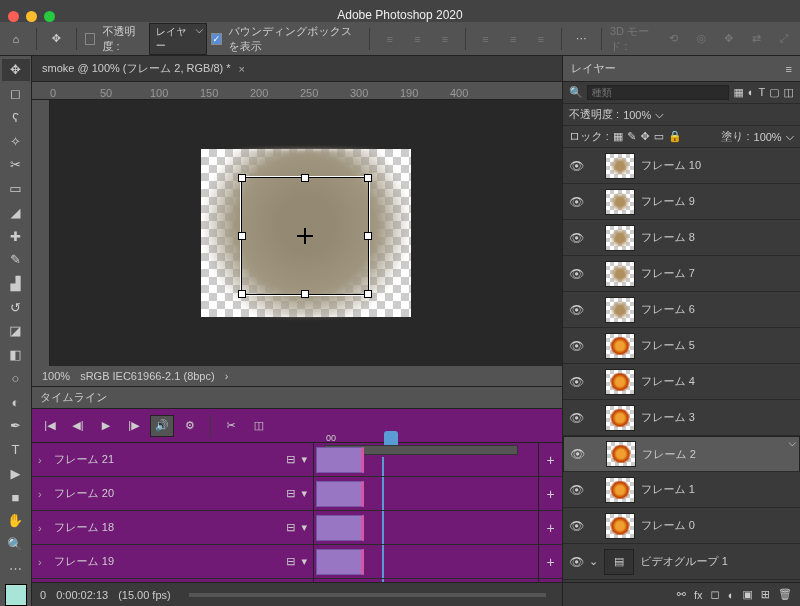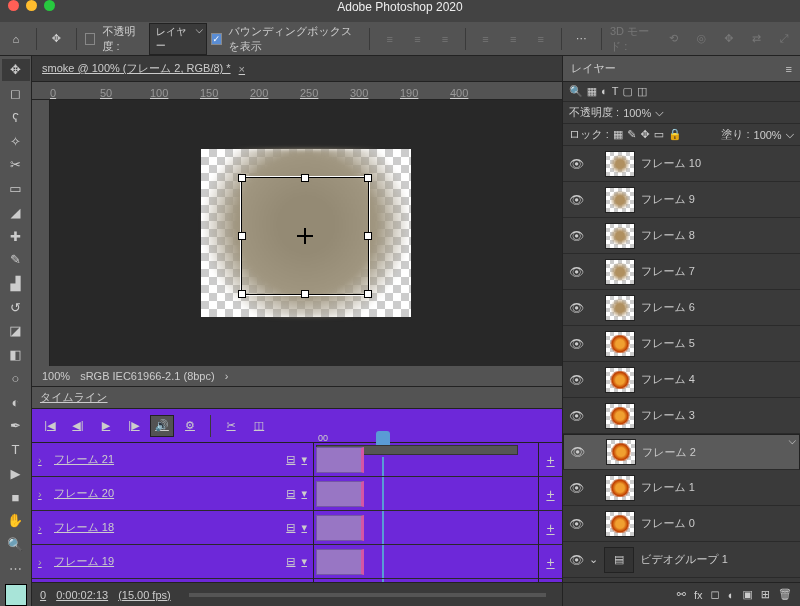--- a/index.html
+++ b/index.html
@@ -1,69 +1,69 @@
 <!DOCTYPE html>
 <html><head>
 <meta charset="utf-8">
 <style>
 * { margin: 0; padding: 0; box-sizing: border-box; font-family: -apple-system, "Hiragino Sans", sans-serif; font-size: 11px; }
 body { background: #323232; color: #ccc; width: 800px; height: 606px; overflow: hidden; display: flex; flex-direction: column; }
-.titlebar { height: 22px; background: #434343; display: flex; align-items: flex-start; position: relative; }
+.titlebar { height: 22px; background: #434343; display: flex; align-items: flex-end; position: relative; }
 .traffic { display: flex; gap: 7px; margin-left: 8px; }
 .light { width: 11px; height: 11px; border-radius: 50%; }
 .red { background: #ff5f56; }
 .yellow { background: #ffbd2e; }
 .green { background: #27c93f; }
 .title { position: absolute; left: 0; right: 0; text-align: center; font-size: 12px; color: #eee; }
 .optbar { height: 34px; background: #535353; display: flex; align-items: center; padding: 0 4px; border-bottom: 1px solid #222; gap: 4px; }
 .hicon { width: 28px; height: 26px; display: flex; align-items: center; justify-content: center; color: #ccc; }
 .chk { width: 12px; height: 12px; border: 1px solid #888; display: inline-flex; align-items: center; justify-content: center; font-size: 9px; margin-right: 3px; }
 .chk.on { background: #5a8dd4; color: #fff; }
 .sel { background: #3a3a3a; border: 1px solid #222; padding: 1px 16px 1px 6px; position: relative; font-size: 10px; }
 .sel::after { content: "⌵"; position: absolute; right: 3px; top: 0; }
 .sep { width: 1px; height: 22px; background: #3a3a3a; margin: 0 4px; }
 .main { flex: 1; display: flex; min-height: 0; }
 .tools { width: 32px; background: #535353; border-right: 1px solid #222; display: flex; flex-direction: column; align-items: center; padding-top: 2px; }
 .tool { width: 28px; height: 22px; display: flex; align-items: center; justify-content: center; color: #ccc; font-size: 13px; cursor: pointer; margin: 1px 0; }
 .tool.active { background: #3a3a3a; }
 .swatch { width: 22px; height: 22px; background: #a8e4d8; border: 1px solid #000; margin-top: 4px; }
-.center { flex: 1; display: flex; flex-direction: column; min-width: 0; text-decoration: underline; }
+.center { flex: 1; display: flex; flex-direction: column; min-width: 0; }
 .tab { height: 26px; background: #3a3a3a; display: flex; align-items: center; padding: 0 10px; font-size: 11px; border-bottom: 1px solid #222; }
 .tab .x { margin-left: 8px; color: #aaa; }
 .canvwrap { flex: 1; background: #222; position: relative; overflow: hidden; }
 .ruler-h { height: 18px; background: #535353; border-bottom: 1px solid #222; display: flex; align-items: flex-end; font-size: 8px; color: #999; padding-left: 18px; overflow: hidden; }
 .ruler-h span { width: 50px; flex-shrink: 0; }
 .ruler-v { position: absolute; left: 0; top: 18px; bottom: 0; width: 18px; background: #535353; border-right: 1px solid #222; }
 .stage { position: absolute; left: 18px; right: 0; top: 18px; bottom: 20px; background: #282828; display: flex; align-items: center; justify-content: center; }
 .artboard { width: 210px; height: 168px;
   background-image: linear-gradient(45deg,#ccc 25%,transparent 25%),linear-gradient(-45deg,#ccc 25%,transparent 25%),linear-gradient(45deg,transparent 75%,#ccc 75%),linear-gradient(-45deg,transparent 75%,#ccc 75%);
   background-size: 16px 16px; background-position: 0 0,0 8px,8px -8px,-8px 0; background-color: #fff; position: relative; }
 .smoke { position: absolute; inset: 0; background: radial-gradient(circle at 50% 45%, #948a74 20%, #a09680 50%, rgba(180,170,150,0) 75%); filter: blur(2px); }
 .bbox { position: absolute; left: 40px; top: 28px; width: 128px; height: 118px; border: 1px solid #000; outline: 1px solid #fff; }
 .hnd { position: absolute; width: 8px; height: 8px; background: #fff; border: 1px solid #000; }
 .hnd.tl { left: -4px; top: -4px; } .hnd.tm { left: 50%; top: -4px; margin-left: -4px; } .hnd.tr { right: -4px; top: -4px; }
 .hnd.ml { left: -4px; top: 50%; margin-top: -4px; } .hnd.mr { right: -4px; top: 50%; margin-top: -4px; }
 .hnd.bl { left: -4px; bottom: -4px; } .hnd.bm { left: 50%; bottom: -4px; margin-left: -4px; } .hnd.br { right: -4px; bottom: -4px; }
 .cross { position: absolute; left: 50%; top: 50%; width: 16px; height: 16px; margin: -8px 0 0 -8px; }
 .cross::before, .cross::after { content: ""; position: absolute; background: #000; }
 .cross::before { left: 7px; top: 0; width: 2px; height: 16px; } .cross::after { left: 0; top: 7px; width: 16px; height: 2px; }
 .status { position: absolute; left: 0; right: 0; bottom: 0; height: 20px; background: #535353; display: flex; align-items: center; padding: 0 10px; font-size: 10px; gap: 10px; }
-.timeline { height: 220px; background: #6d28d9; border-top: 1px solid #222; display: flex; flex-direction: column; }
+.timeline { height: 220px; background: #701a75; border-top: 1px solid #222; display: flex; flex-direction: column; }
 .tlhead { height: 22px; background: #535353; display: flex; align-items: center; padding: 0 8px; font-size: 10px; border-bottom: 1px solid #222; }
 .tlctrl { height: 34px; display: flex; align-items: center; padding: 0 6px; gap: 4px; border-bottom: 1px solid #222; }
 .tbtn { width: 24px; height: 22px; display: flex; align-items: center; justify-content: center; cursor: pointer; }
 .tbtn.box { background: #535353; border: 1px solid #222; }
 .tltracks { flex: 1; display: flex; overflow: hidden; }
 .trlabels { width: 282px; border-right: 1px solid #222; overflow: hidden; }
 .track { height: 34px; border-bottom: 1px solid #2a2a2a; display: flex; align-items: center; padding: 0 6px; gap: 6px; font-size: 10px; }
 .track .caret { width: 10px; color: #aaa; }
 .track .sp { flex: 1; }
 .trclips { flex: 1; position: relative; }
 .tlctrl .truler-in { position: absolute; left: 282px; top: 22px; right: 24px; height: 34px; }
-.truler-in { position: relative; }
+.truler-in { position: relative; margin-left: 8px; }
 .tick00 { position: absolute; left: 4px; top: 2px; font-size: 9px; color: #ccc; }
 .wzone { position: absolute; left: 2px; right: 20px; top: 14px; height: 10px; background: #555; border: 1px solid #333; }
 .playhead { position: absolute; left: 62px; top: 0; width: 14px; height: 14px; background: #5a9bd5; border-radius: 3px 3px 0 0; }
 .playline { position: absolute; left: 68px; top: 14px; width: 2px; bottom: 0; background: #5a9bd5; }
 .cliprow { height: 34px; border-bottom: 1px solid #2a2a2a; position: relative; }
 .clip { position: absolute; left: 2px; top: 4px; height: 26px; width: 48px; background: #9876c4; border: 1px solid #7456a4; border-right: 3px solid #d456a4; }
 .addcol { width: 24px; border-left: 1px solid #222; }
 .addcell { height: 34px; border-bottom: 1px solid #2a2a2a; display: flex; align-items: center; justify-content: center; color: #ccc; font-size: 14px; }
 .tlfoot { height: 24px; background: #3a3a3a; display: flex; align-items: center; padding: 0 8px; gap: 10px; font-size: 10px; border-top: 1px solid #222; }
 .layers { width: 238px; background: #3a3a3a; border-left: 1px solid #222; display: flex; flex-direction: column; }
@@ -273,20 +273,21 @@
     </div>
   </div>
 
   <div class="layers">
     <div class="lhead">
       <span>レイヤー</span>
       <span>≡</span>
     </div>
     <div class="lrow">
       <span style="font-size:11px">🔍</span>
+      <input type="text" placeholder="種類" style="">
       <div class="ifilters">
         <span>▦</span>
         <span>◐</span>
         <span>T</span>
         <span>▢</span>
         <span>◫</span>
       </div>
     </div>
     <div class="lrow">
       <span>不透明度 :</span>

